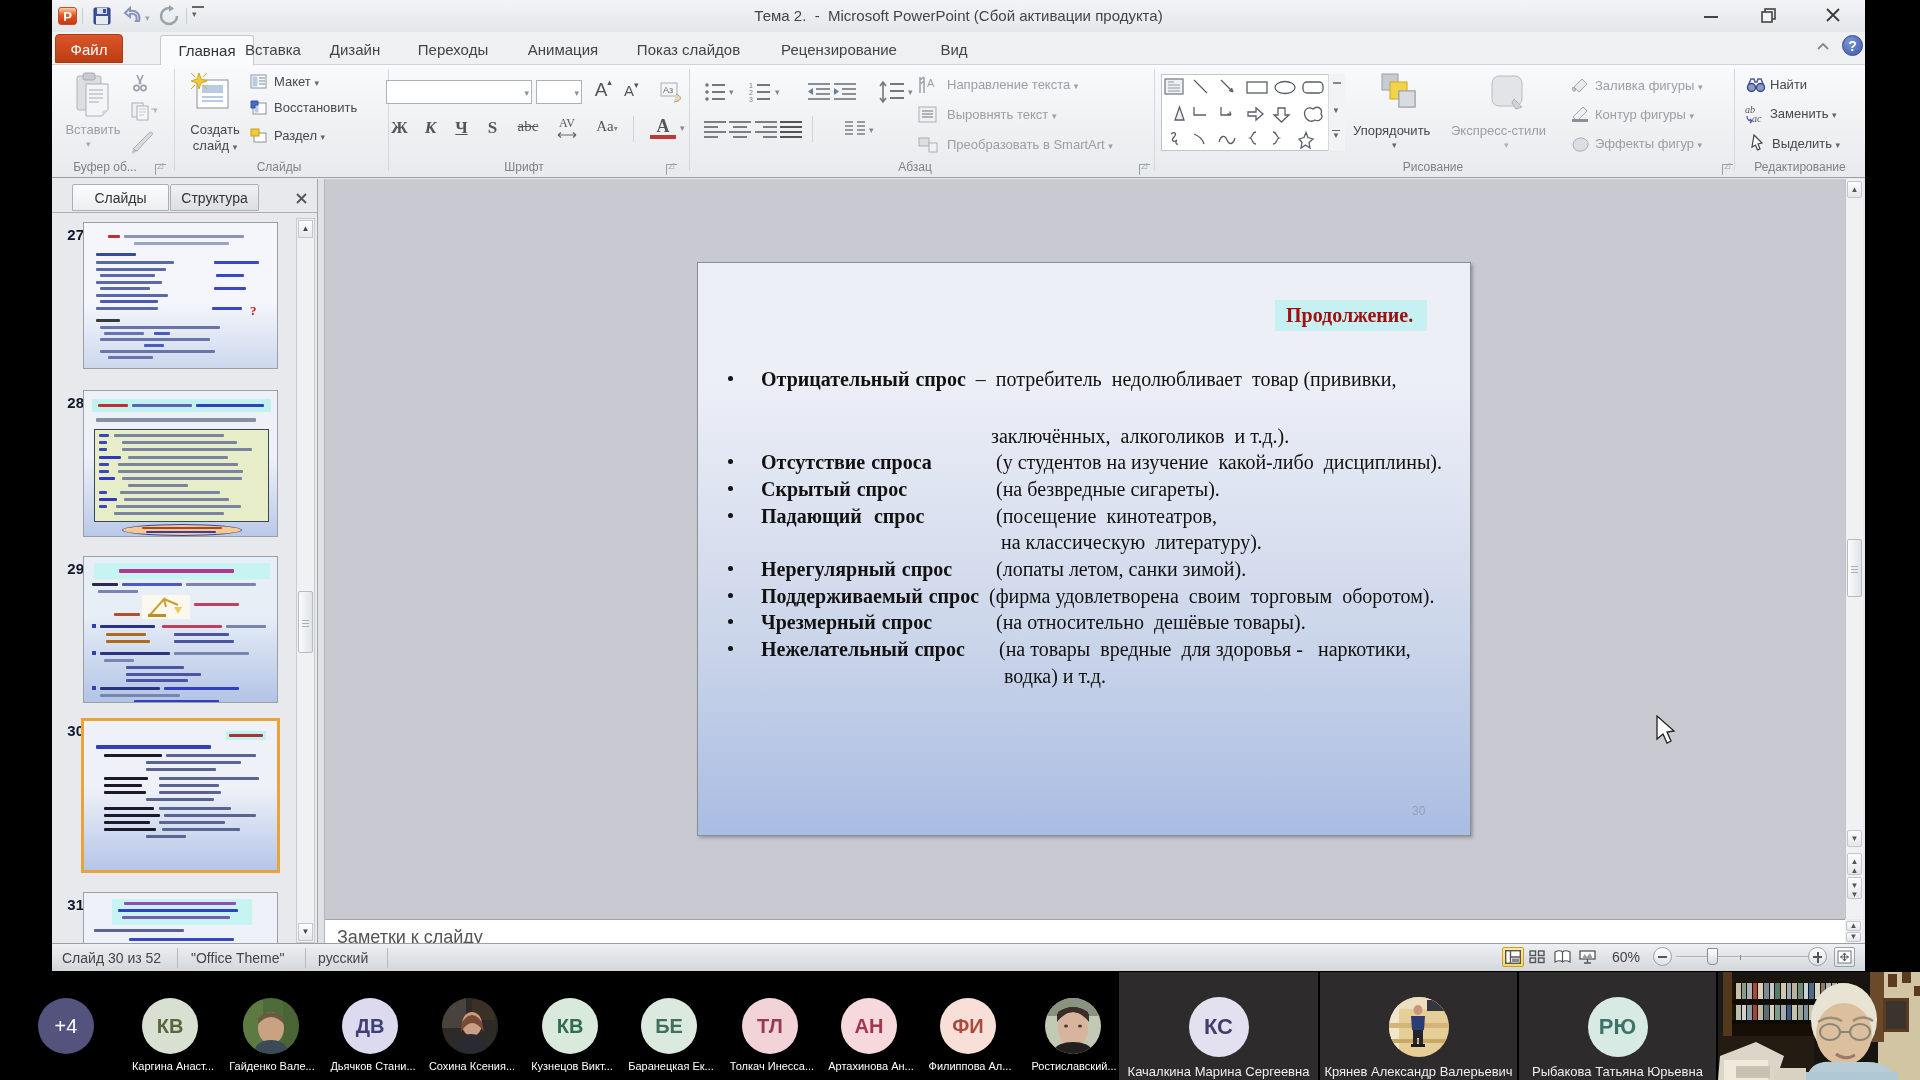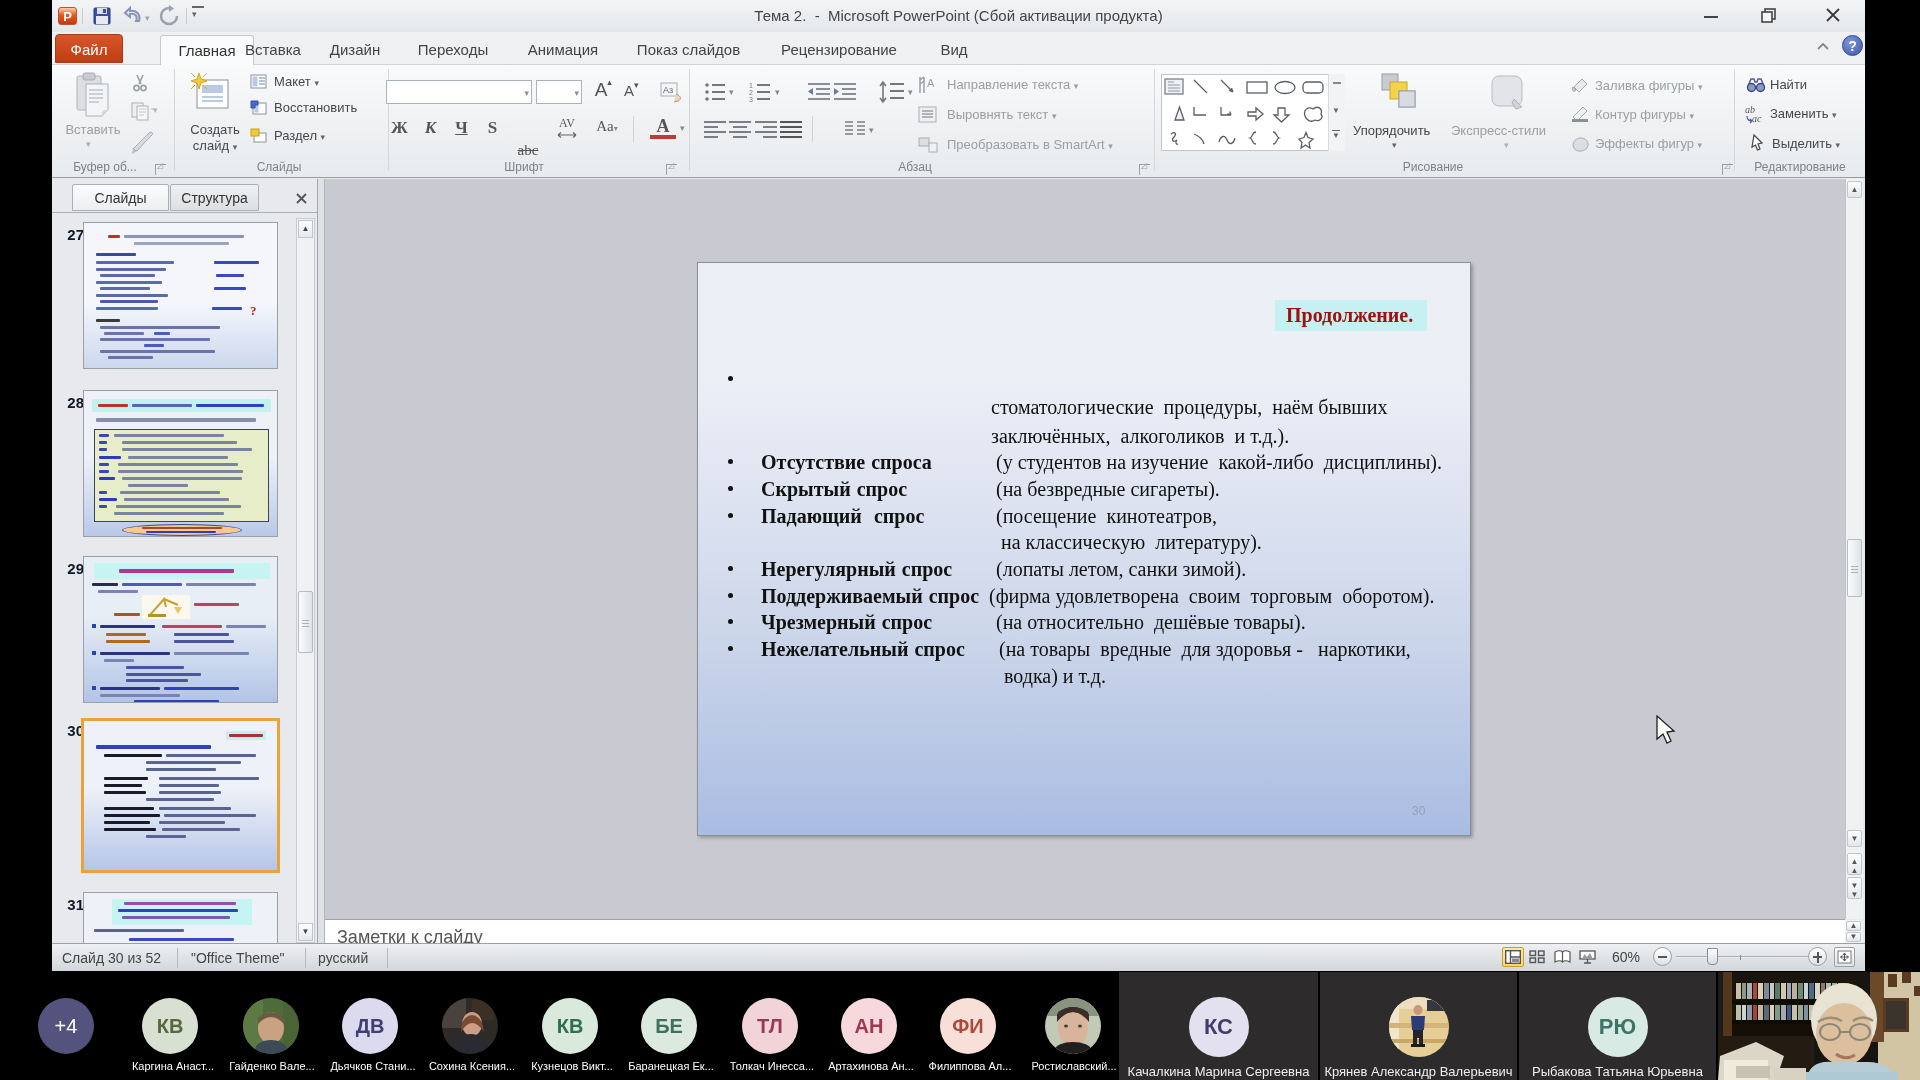--- a/index.html
+++ b/index.html
@@ -202,21 +202,21 @@
     <div class="abs" style="left:564px;top:17px;width:26px;height:22px;font-size:15px;color:#555;text-align:center;">А<span style="position:absolute;top:-2px;font-size:9px;">▾</span></div>
     <svg class="abs" style="left:606px;top:15px" width="29" height="24" viewBox="0 0 29 24">
       <rect x="3" y="3" width="16" height="13" fill="#f4f5f7" stroke="#a8aeb6"></rect>
       <text x="5" y="13" font-size="9" fill="#666" font-family="Liberation Sans">Аз</text>
       <path d="M18 14 c5 2 6 5 2 7 l-4 1" fill="#e8d8b8" stroke="#b09868"></path>
     </svg>
     <div class="abs" style="left:336px;top:53px;width:23px;font-family:'Liberation Serif',serif;font-weight:bold;font-size:17px;color:#555;text-align:center;">Ж</div>
     <div class="abs" style="left:367px;top:53px;width:23px;font-family:'Liberation Serif',serif;font-style:italic;font-weight:bold;font-size:17px;color:#555;text-align:center;">К</div>
     <div class="abs" style="left:398px;top:53px;width:23px;font-family:'Liberation Serif',serif;font-weight:bold;font-size:17px;color:#555;text-align:center;text-decoration:underline;">Ч</div>
     <div class="abs" style="left:429px;top:53px;width:23px;font-family:'Liberation Serif',serif;font-weight:bold;font-size:17px;color:#555;text-align:center;">S</div>
-    <div class="abs" style="left:458px;top:53px;width:36px;font-family:'Liberation Serif',serif;font-size:15px;color:#555;text-align:center;text-decoration:line-through;margin-top:24px;">abc</div>
+    <div class="abs" style="left:458px;top:53px;width:36px;font-family:'Liberation Serif',serif;font-size:15px;color:#555;text-align:center;text-decoration:line-through;">abc</div>
     <div class="abs" style="left:500px;top:51px;width:30px;font-family:'Liberation Serif',serif;font-size:12px;color:#555;text-align:center;">AV</div>
     <svg class="abs" style="left:502px;top:66px" width="26" height="8" viewBox="0 0 26 8">
         <path d="M4 4 h18 M4 4 l3 -2.5 M4 4 l3 2.5 M22 4 l-3 -2.5 M22 4 l-3 2.5" stroke="#666" stroke-width="1.2" fill="none"></path>
       </svg>
     <div class="abs" style="left:540px;top:53px;width:30px;font-family:'Liberation Serif',serif;font-size:15px;color:#555;text-align:center;">Aa<span style="font-size:8px;color:#888;">▾</span></div>
     <div class="abs" style="left:581px;top:51px;width:1px;height:26px;background:#d0d4d8;"></div>
     <div class="abs" style="left:598px;top:51px;width:26px;font-family:'Liberation Serif',serif;font-weight:bold;font-size:18px;color:#555;text-align:center;">А<div style="height:4px;background:#c03838;margin-top:-2px;"></div></div>
     <div class="abs" style="left:628px;top:58px;font-size:9px;color:#888;">▾</div>
     <div class="glabel" style="left:446px;width:52px;">Шрифт</div>
     <div class="launcher" style="left:614px;top:99px;"></div>
@@ -545,21 +545,21 @@
       </div>
       <div class="abs" style="left:1px;top:704px;width:15px;height:18px;background:linear-gradient(#fcfdfe,#e6e9ec);border:1px solid #c2c6ca;text-align:center;font-size:8px;color:#444;line-height:16px;">▼</div>
     </div>
   </div>
   <div class="abs" style="left:266px;top:179px;width:7px;height:764px;background:#dfe2e5;border-right:1px solid #b2b7bc;"></div>
   <div id="editor">
     <div id="slide">
       <div class="abs" style="left:577px;top:37px;width:152px;height:31px;background:#c6f0f2;"></div>
       <div class="abs" style="left:588px;top:41px;font-size:20px;font-weight:bold;color:#a01010;">Продолжение.</div>
       <div class="sbul" style="top:105px;"></div>
-      <div class="sn abs" style="left:293px;top:133px;">стоматологические&nbsp; процедуры,&nbsp; наём бывших</div>
+      <div class="sb" style="top:105px;">Отрицательный спрос<span class="sn">&nbsp; – &nbsp;потребитель&nbsp; недолюбливает&nbsp; товар (прививки,</span></div>
       <div class="sn abs" style="left:293px;top:162px;">заключённых,&nbsp; алкоголиков&nbsp; и т.д.).</div>
       <div class="sbul" style="top:188px;"></div>
       <div class="sb" style="top:188px;">Отсутствие спроса</div>
       <div class="sn abs" style="left:298px;top:188px;">(у студентов на изучение&nbsp; какой-либо&nbsp; дисциплины).</div>
       <div class="sbul" style="top:215px;"></div>
       <div class="sb" style="top:215px;">Скрытый спрос</div>
       <div class="sn abs" style="left:298px;top:215px;">(на безвредные сигареты).</div>
       <div class="sbul" style="top:242px;"></div>
       <div class="sb" style="top:242px;">Падающий&nbsp; спрос</div>
       <div class="sn abs" style="left:298px;top:242px;">(посещение&nbsp; кинотеатров,</div>

